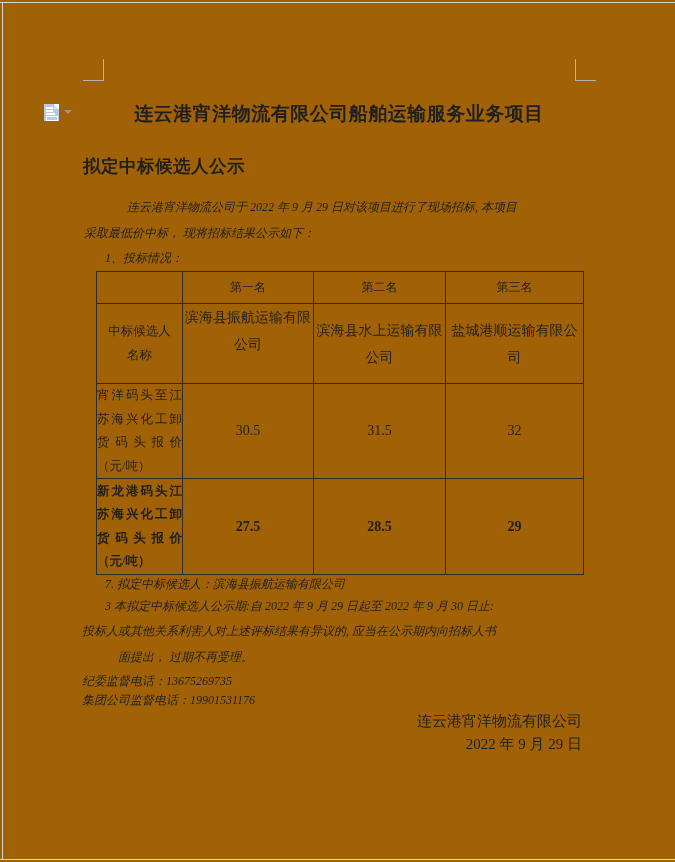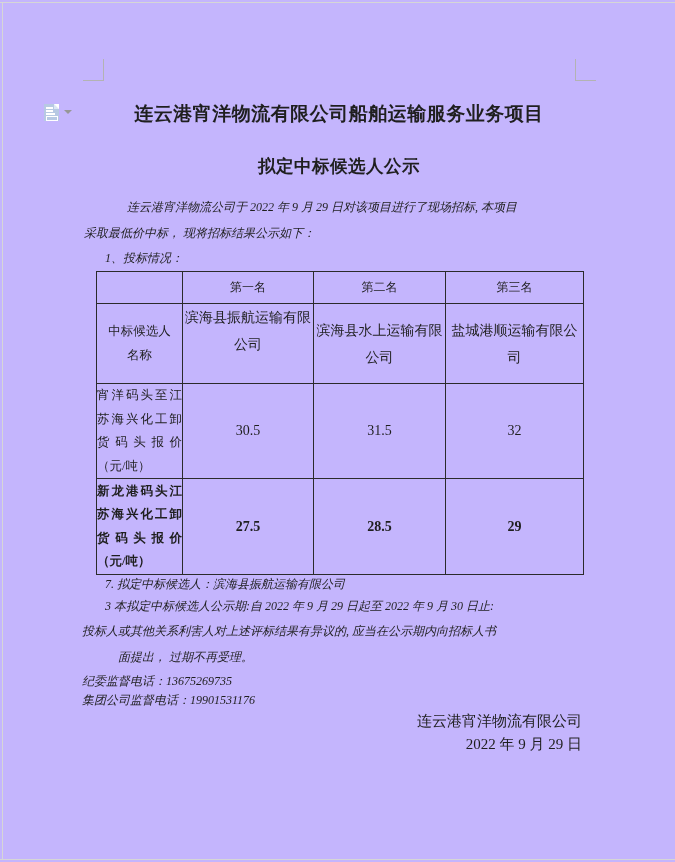--- a/index.html
+++ b/index.html
@@ -1,19 +1,19 @@
 <!DOCTYPE html>
 <html><head>
 <meta charset="utf-8">
 <style>
   html,body{margin:0;padding:0;background:#ffffff;}
   .screen{
     position:relative;
     width:675px;height:862px;
-    background:#c4b5fd;
+    background:#a16207;
     overflow:hidden;
     font-family:"Liberation Serif","DejaVu Serif",serif;
     color:#1f1f1f;
   }
   .edge{position:absolute;background:#d6d6d6;}
   .edge-top{left:0;top:2px;width:675px;height:1px;}
   .edge-left{left:2px;top:2px;width:1px;height:857px;}
   .edge-bottom{left:0;top:859px;width:675px;height:1px;}
 
   .crop{position:absolute;background:#b3b3b3;}
@@ -33,21 +33,21 @@
   .margin-icon .box{position:absolute;left:2px;top:12px;width:10px;height:3px;border:1px solid #ffffff;background:#b7c9e3;}
   .icon-caret{position:absolute;left:64px;top:110px;width:0;height:0;cursor:pointer;
     border-left:4px solid transparent;border-right:4px solid transparent;border-top:4px solid #979797;}
 
   .doc-title{
     position:absolute;left:83px;top:100px;width:512px;
     text-align:center;font-size:19px;font-weight:bold;line-height:27px;letter-spacing:0.5px;
   }
   .doc-subtitle{
     position:absolute;left:83px;top:154px;width:512px;
-    text-align:center;font-size:17.5px;font-weight:bold;line-height:25px;letter-spacing:0.5px;
+    text-align:left;font-size:17.5px;font-weight:bold;line-height:25px;letter-spacing:0.5px;
   }
   .tline{position:absolute;font-size:12px;line-height:18px;white-space:nowrap;font-style:italic;}
   .intro1{left:127px;top:198px;}
   .intro2{left:84px;top:224px;}
   .sec1{left:105px;top:249px;}
   .sec2{left:105px;top:575px;}
   .p3l1{left:105px;top:597px;}
   .p3l2{left:82px;top:622px;}
   .p3l3{left:82px;top:648px;margin-left:36px;}
   .phone1{left:82px;top:672px;}

